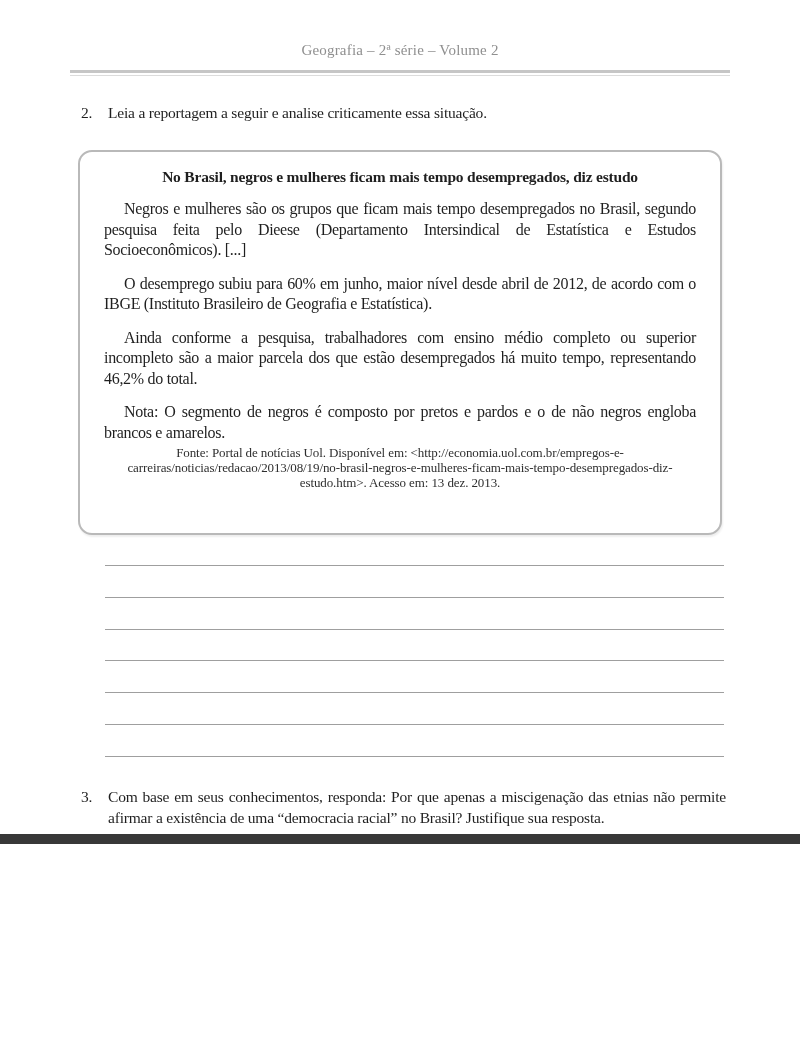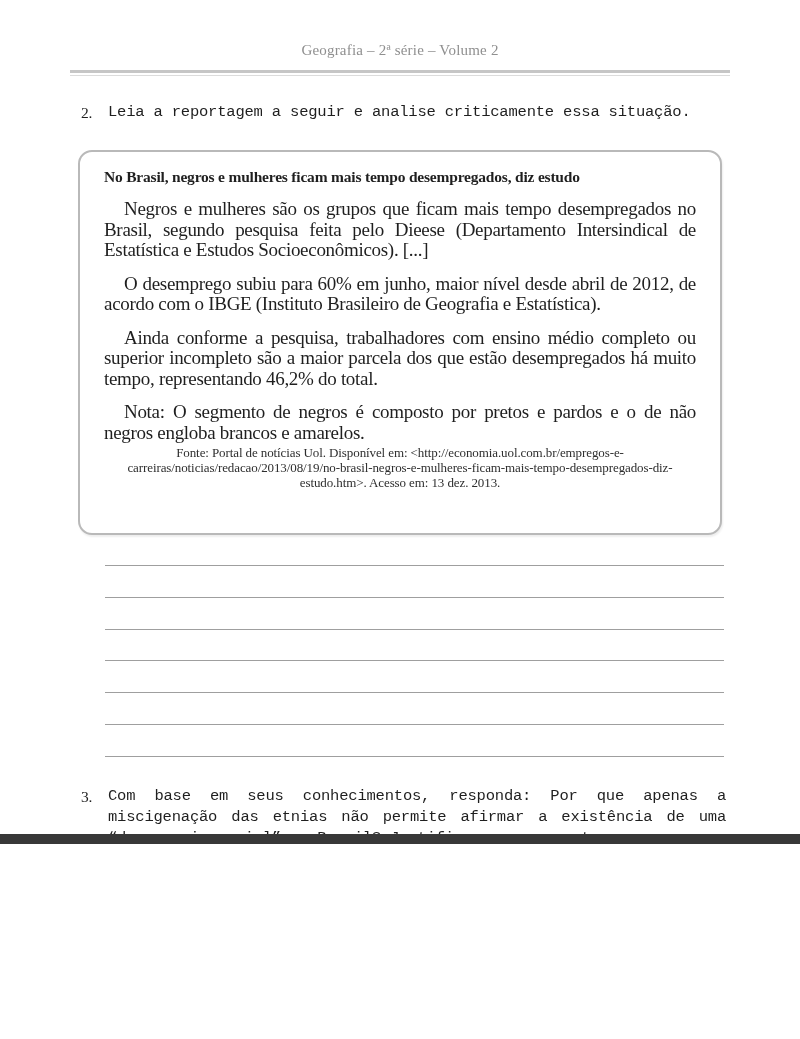--- a/index.html
+++ b/index.html
@@ -41,47 +41,47 @@
   
   .question {
     position: absolute;
     left: 81px; right: 74px;
     display: flex;
     font-size: 15.5px;
     line-height: 21px;
     letter-spacing: -0.2px;
   }
   .question .q-num { width: 27px; flex: 0 0 27px; }
-  .question .q-text { flex: 1; text-align: justify; font-family: Liberation Mono, monospace; }
+  .question .q-text { flex: 1; text-align: justify; }
   .question-2 { top: 102px; }
   .question-3 { top: 786px; }
 
   
   .article-box {
     position: absolute;
     top: 150px; left: 78px;
     width: 644px; height: 385px;
     border: 2px solid var(--c-box-border);
     border-radius: 14px;
     padding: 16px 24px 12px 24px;
     box-shadow: 1px 2px 2px rgba(0,0,0,0.07);
     background: #fff;
   }
   .article-title {
-    text-align: left;
+    text-align: center;
     font-weight: bold;
     font-size: 15.5px;
     letter-spacing: -0.2px;
     margin-bottom: 4px;
   }
   .article-p {
     margin-top: 13px;
     text-align: justify;
     text-indent: 20px;
-    font-size: 19px;
+    font-size: 16px;
     line-height: 20.5px;
     letter-spacing: -0.3px;
   }
   .article-source {
     margin-top: 2px;
     text-align: center;
     font-size: 13px;
     line-height: 15px;
     color: #2e2e2e;
     letter-spacing: -0.1px;

